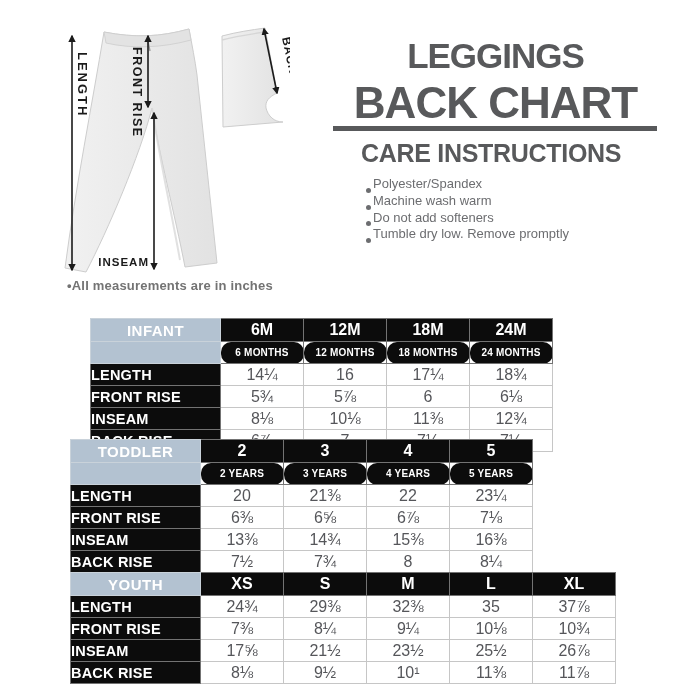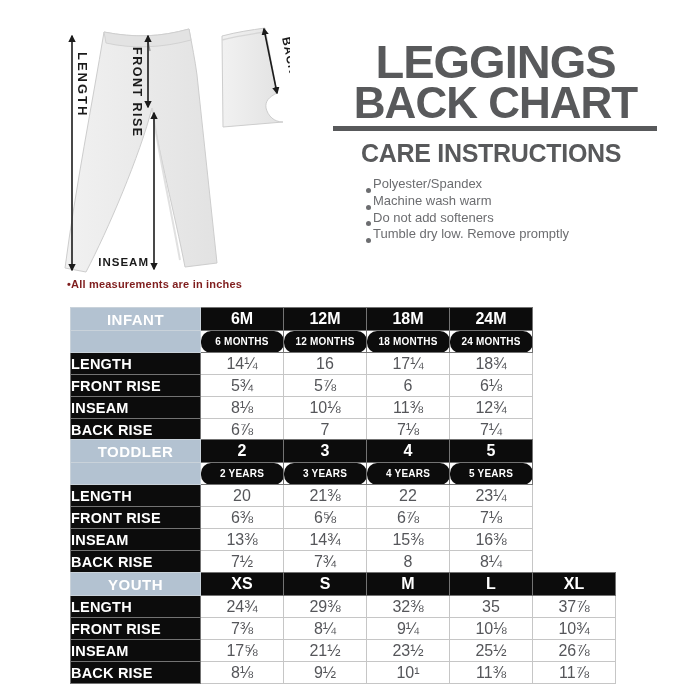--- a/index.html
+++ b/index.html
@@ -4,39 +4,39 @@
 <style>
   html,body{margin:0;padding:0;}
   body{
     width:700px;height:700px;position:relative;background:#ffffff;
     font-family:"Liberation Sans",sans-serif;overflow:hidden;
   }
   
   #diagram{position:absolute;left:40px;top:20px;width:250px;height:260px;}
   #diagram text{font-family:"Liberation Sans",sans-serif;font-weight:bold;fill:#1b1b1b;}
   .footnote{
-    position:absolute;left:67px;top:278px;font-size:11px;font-weight:bold;
-    color:#7f1d1d;letter-spacing:.2px;text-align:right;
+    position:absolute;left:67px;top:278px;font-size:13px;font-weight:bold;
+    color:#737373;letter-spacing:.2px;text-align:right;
   }
   
   #brand{position:absolute;left:333px;top:0;width:325px;height:280px;}
   .title-line1{position:absolute;top:38px;left:0;width:100%;text-align:center;
-    font-size:47px;font-weight:bold;color:#58595b;letter-spacing:-1px;line-height:1;}
+    font-size:35px;font-weight:bold;color:#58595b;letter-spacing:-1px;line-height:1;}
   .title-line2{position:absolute;top:81px;left:0;width:100%;text-align:center;
     font-size:44px;font-weight:bold;color:#58595b;letter-spacing:-1px;line-height:1;}
   .title-bar{position:absolute;top:126px;left:0;width:324px;height:5px;background:#58595b;}
   .care-heading{position:absolute;top:139px;left:28px;font-size:25px;font-weight:bold;
     color:#58595b;letter-spacing:-.3px;}
   .care-list{position:absolute;top:176px;left:33px;margin:0;padding:0;list-style:none;}
   .care-list li{display:flex;align-items:flex-end;gap:2px;font-size:13px;
     color:#6c6d70;line-height:16.8px;}
   .care-dot{width:5px;height:5px;border-radius:50%;background:#6c6d70;flex:0 0 auto;margin-top:6px;}
   
   .tbl{position:absolute;left:70px;}
-  .t-infant{top:307px;}
+  .t-infant{top:318px;margin-left:20px;}
   .t-toddler{top:439px;}
   .t-youth{top:572px;}
   table.size-table{border-collapse:collapse;table-layout:fixed;}
   table.size-table td{height:21px;padding:0;vertical-align:middle;}
   tr.hr1 td{height:22px;}
   td.grouphead{background:#b3c2d1;color:#ffffff;font-weight:bold;font-size:15px;
     text-align:center;letter-spacing:.5px;border:1px solid #c9d2da;}
   td.groupsub{background:#b3c2d1;border:1px solid #c9d2da;}
   td.black{background:#0c0c0c;color:#ffffff;font-weight:bold;border:1px solid #737373;}
   td.colhead{font-size:16px;text-align:center;}

